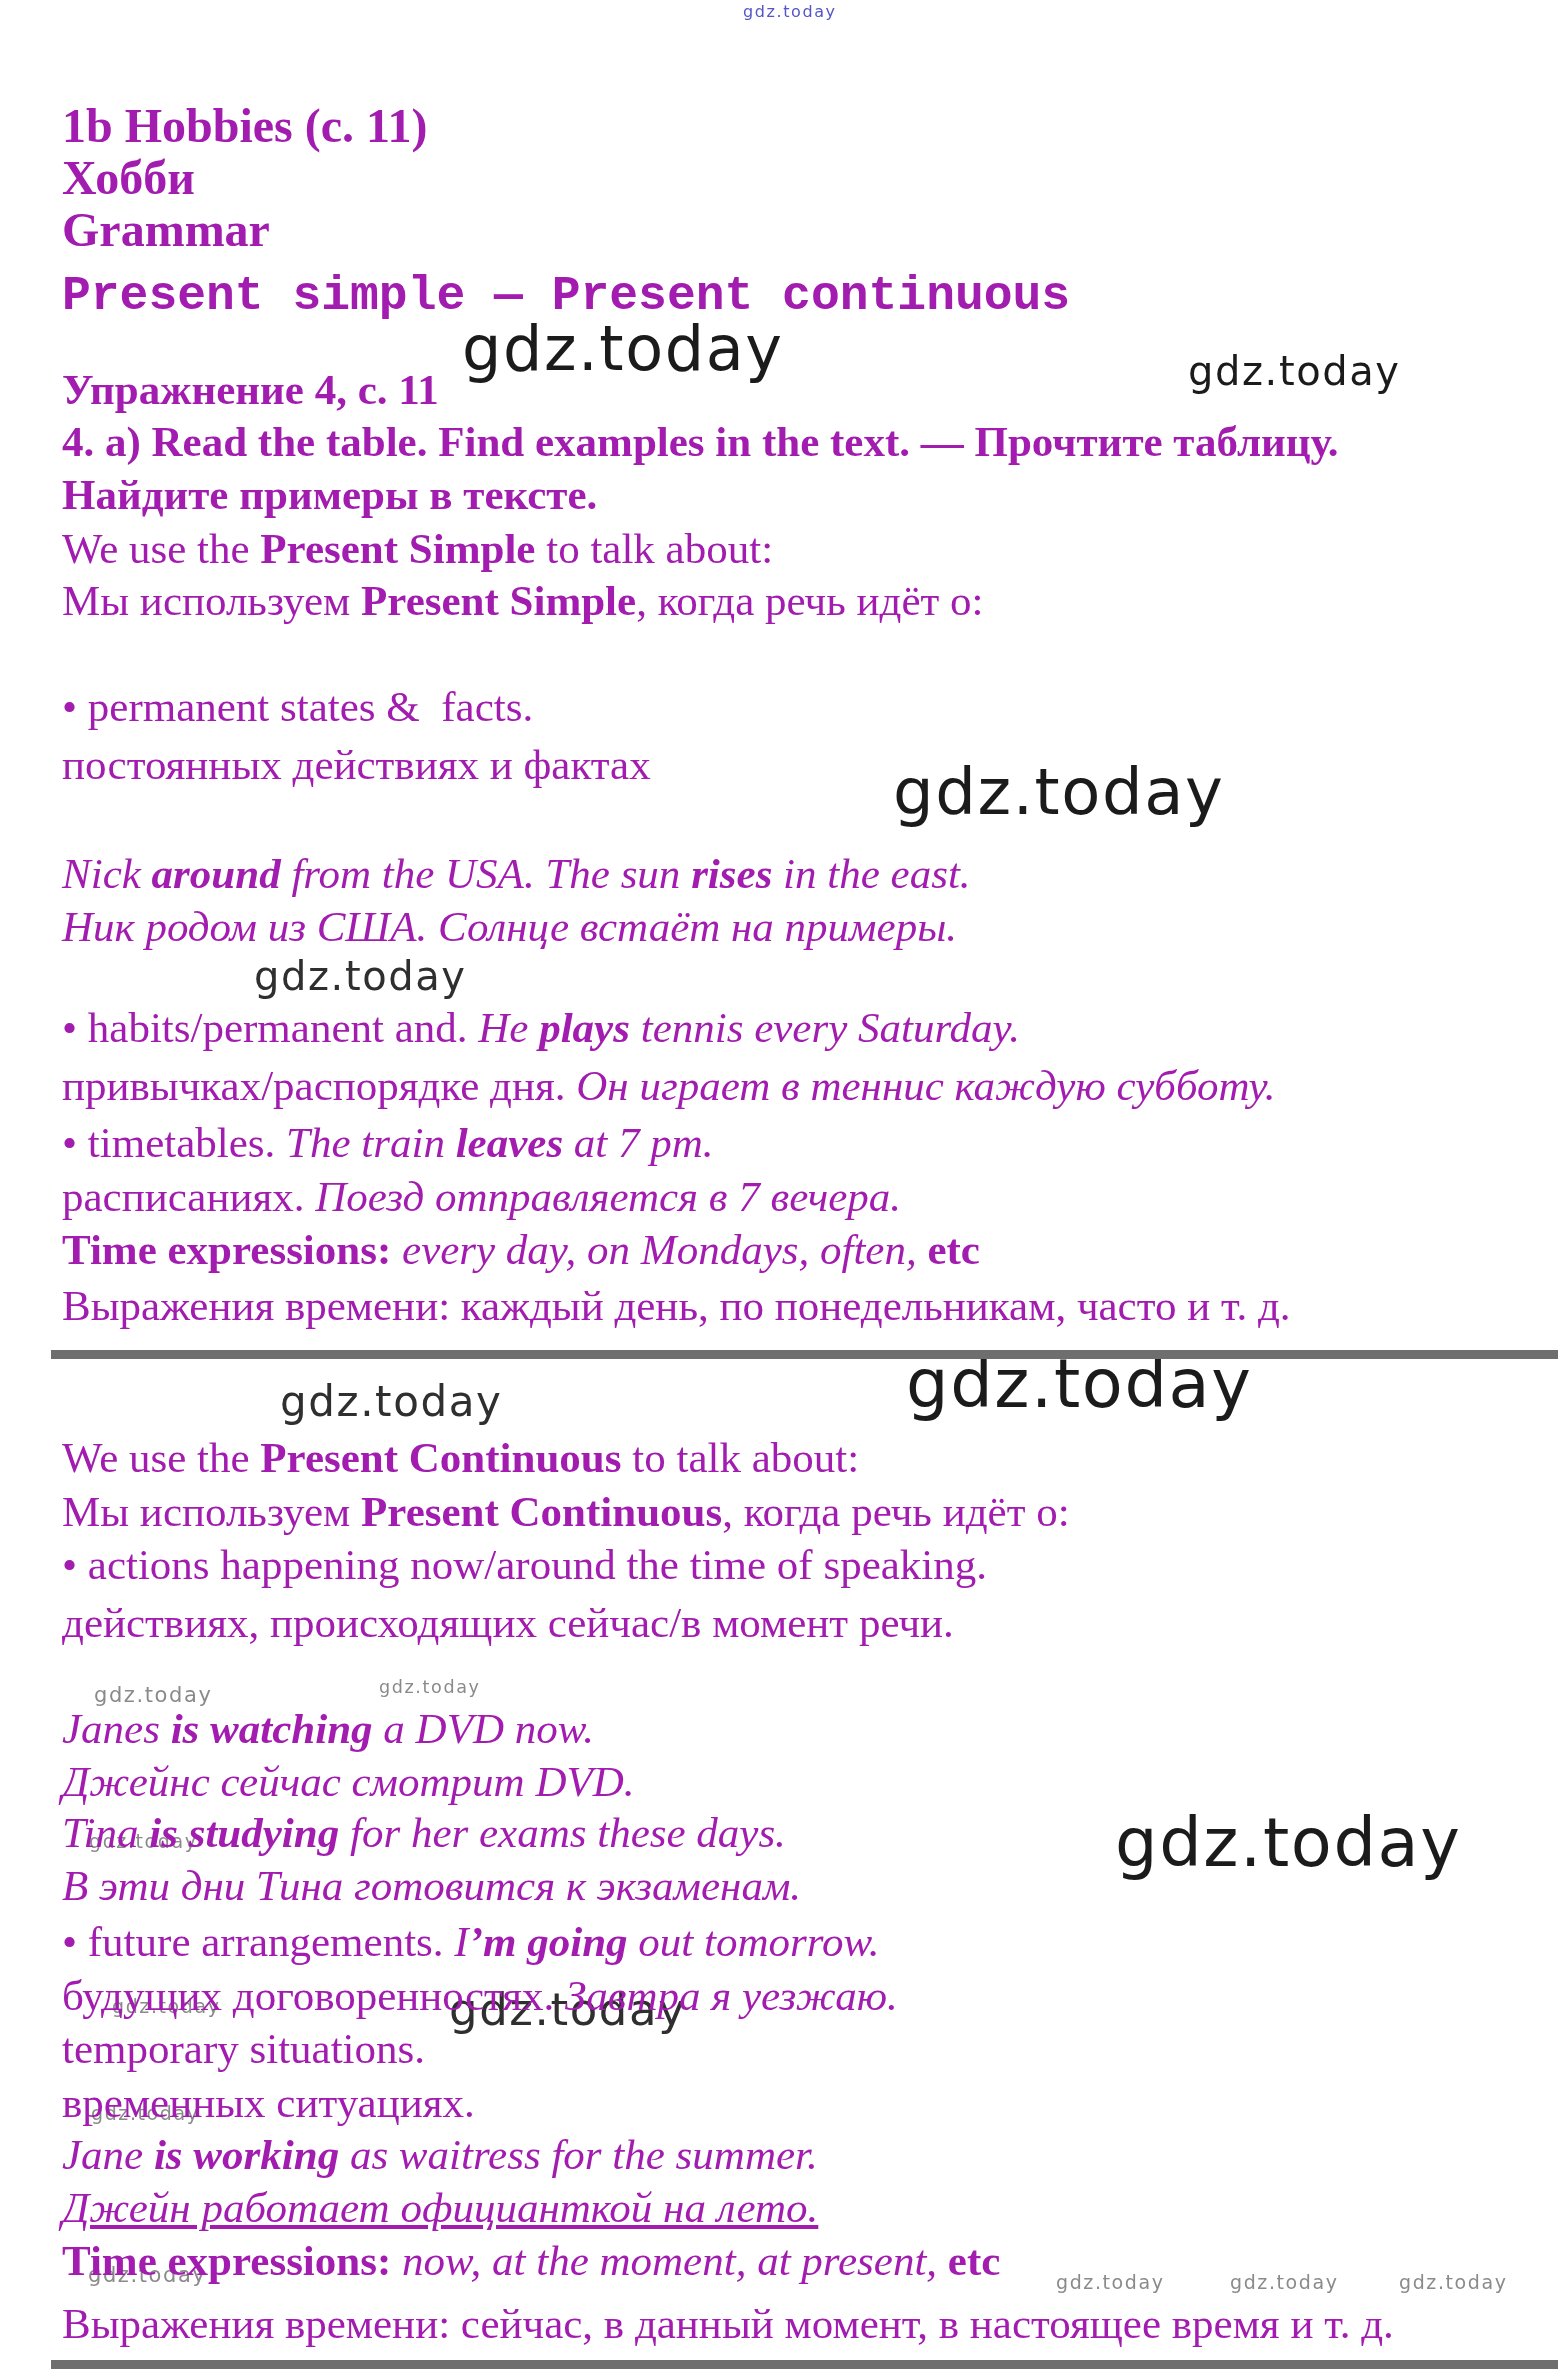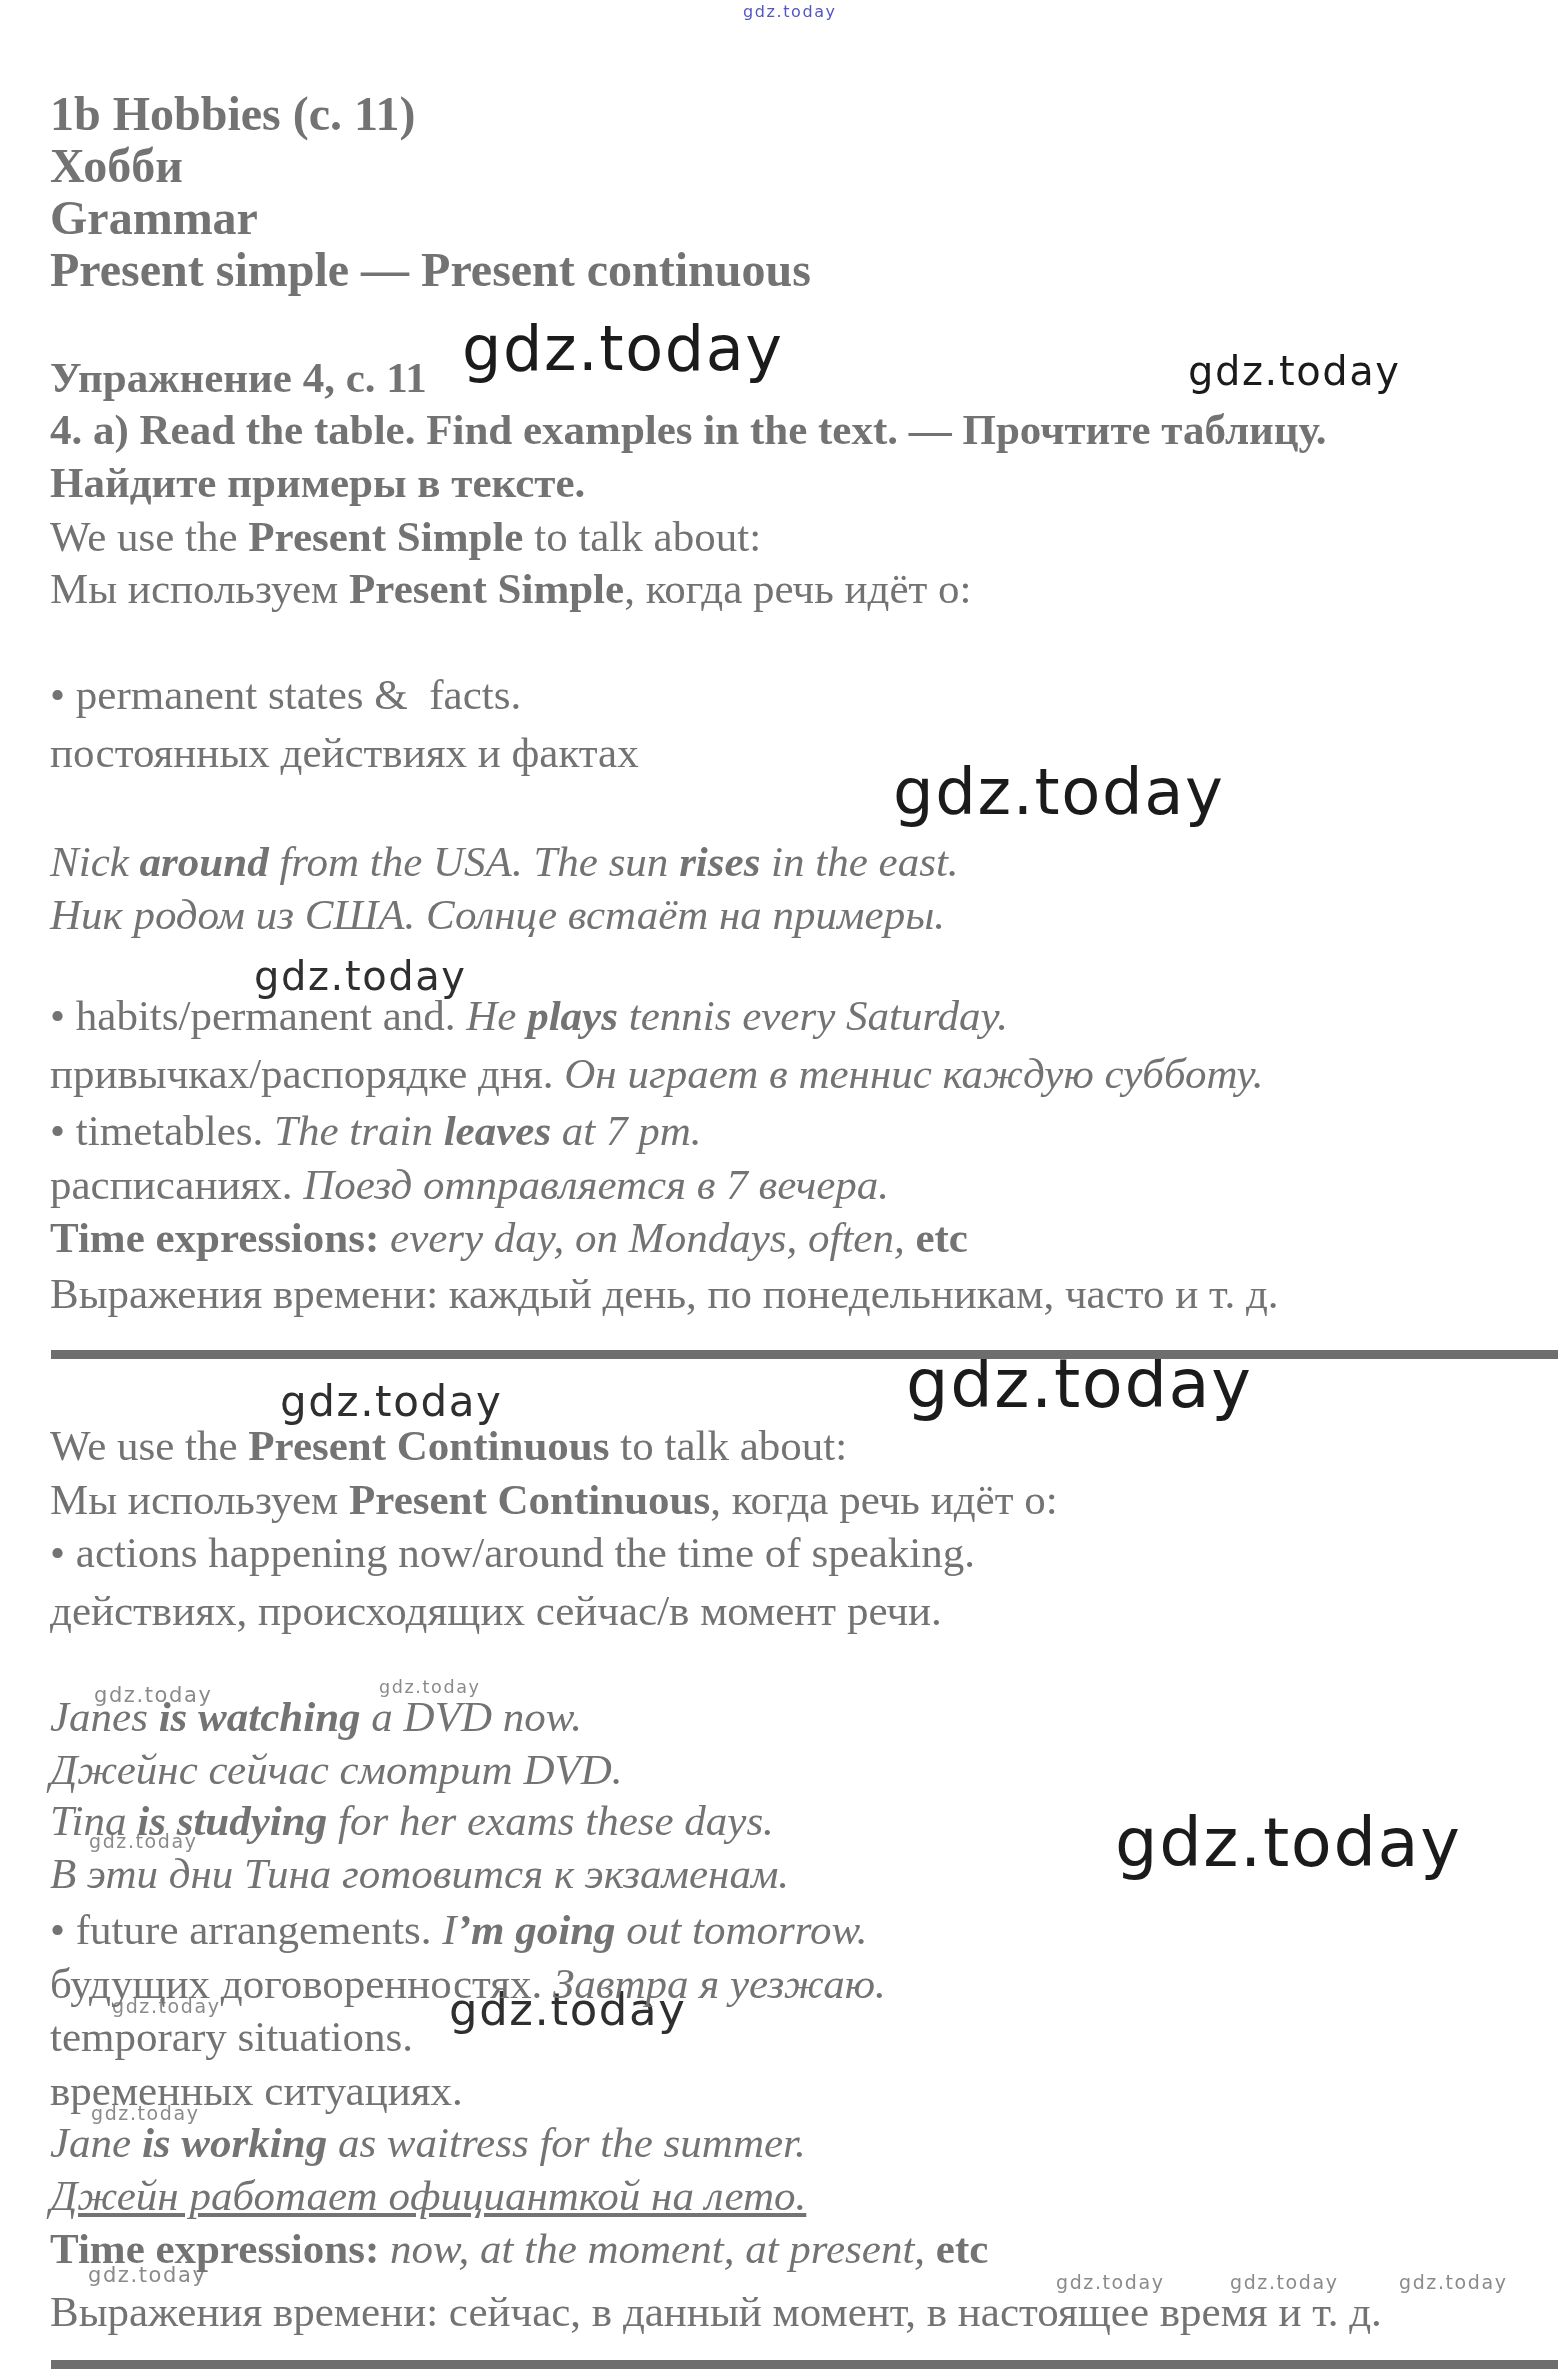--- a/index.html
+++ b/index.html
@@ -9,25 +9,25 @@
     height:2377px;
     background:#ffffff;
     overflow:hidden;
     font-family:"Liberation Serif", serif;
     color:#000000;
   }
   
   .line{
     position:absolute;
     left:50px;
-    margin:0;
+    margin:12px;
     white-space:pre;
     font-size:43px;
     line-height:1.05;
-    color:#737373;
+    color:#a21caf;
     letter-spacing:0px;
   }
   .line.h{font-size:48px;}
   .seg-n{font-weight:normal;font-style:normal;}
   .seg-b{font-weight:bold;font-style:normal;}
   .seg-i{font-weight:normal;font-style:italic;}
   .seg-bi{font-weight:bold;font-style:italic;}
   
   .wm{
     position:absolute;
@@ -68,21 +68,21 @@
       <span class="wm" style="left: 91px; top: 2104px; font-size: 19px; color: rgb(138, 138, 138);">gdz.today</span>
       <span class="wm" style="left: 88px; top: 2265px; font-size: 21px; color: rgb(138, 138, 138);">gdz.today</span>
       <span class="wm" style="left: 1056px; top: 2273px; font-size: 19px; color: rgb(138, 138, 138);">gdz.today</span>
       <span class="wm" style="left: 1230px; top: 2273px; font-size: 19px; color: rgb(138, 138, 138);">gdz.today</span>
       <span class="wm" style="left: 1399px; top: 2273px; font-size: 19px; color: rgb(138, 138, 138);">gdz.today</span>
     </div>
   <div id="text-layer">
       <p class="line h" style="top: 89px;"><span class="seg-b">1b Hobbies (c. 11)</span></p>
       <p class="line h" style="top: 141px;"><span class="seg-b">Хобби</span></p>
       <p class="line h" style="top: 193px;"><span class="seg-b">Grammar</span></p>
-      <p class="line h" style="top: 245px;"><span class="seg-b">Present simple — Present continuous</span></p>
+      <p class="line h" style="top: 259px; font-family: Liberation Mono, monospace;"><span class="seg-b">Present simple — Present continuous</span></p>
       <p class="line" style="top: 355px;"><span class="seg-b">Упражнение 4, с. 11</span></p>
       <p class="line" style="top: 407px;"><span class="seg-b">4. a) Read the table. Find examples in the text. — Прочтите таблицу.</span></p>
       <p class="line" style="top: 460px;"><span class="seg-b">Найдите примеры в тексте.</span></p>
       <p class="line" style="top: 514px;"><span class="seg-n">We use the </span><span class="seg-b">Present Simple</span><span class="seg-n"> to talk about:</span></p>
       <p class="line" style="top: 566px;"><span class="seg-n">Мы используем </span><span class="seg-b">Present Simple</span><span class="seg-n">, когда речь идёт о:</span></p>
       <p class="line" style="top: 672px;"><span class="seg-n">• permanent states &amp;  facts.</span></p>
       <p class="line" style="top: 730px;"><span class="seg-n">постоянных действиях и фактах</span></p>
       <p class="line" style="top: 839px;"><span class="seg-i">Nick </span><span class="seg-bi">around</span><span class="seg-i"> from the USA. The sun </span><span class="seg-bi">rises</span><span class="seg-i"> in the east.</span></p>
       <p class="line" style="top: 892px;"><span class="seg-i">Ник родом из США. Солнце встаёт на примеры.</span></p>
       <p class="line" style="top: 993px;"><span class="seg-n">• habits/permanent and. </span><span class="seg-i">He </span><span class="seg-bi">plays</span><span class="seg-i"> tennis every Saturday.</span></p>

